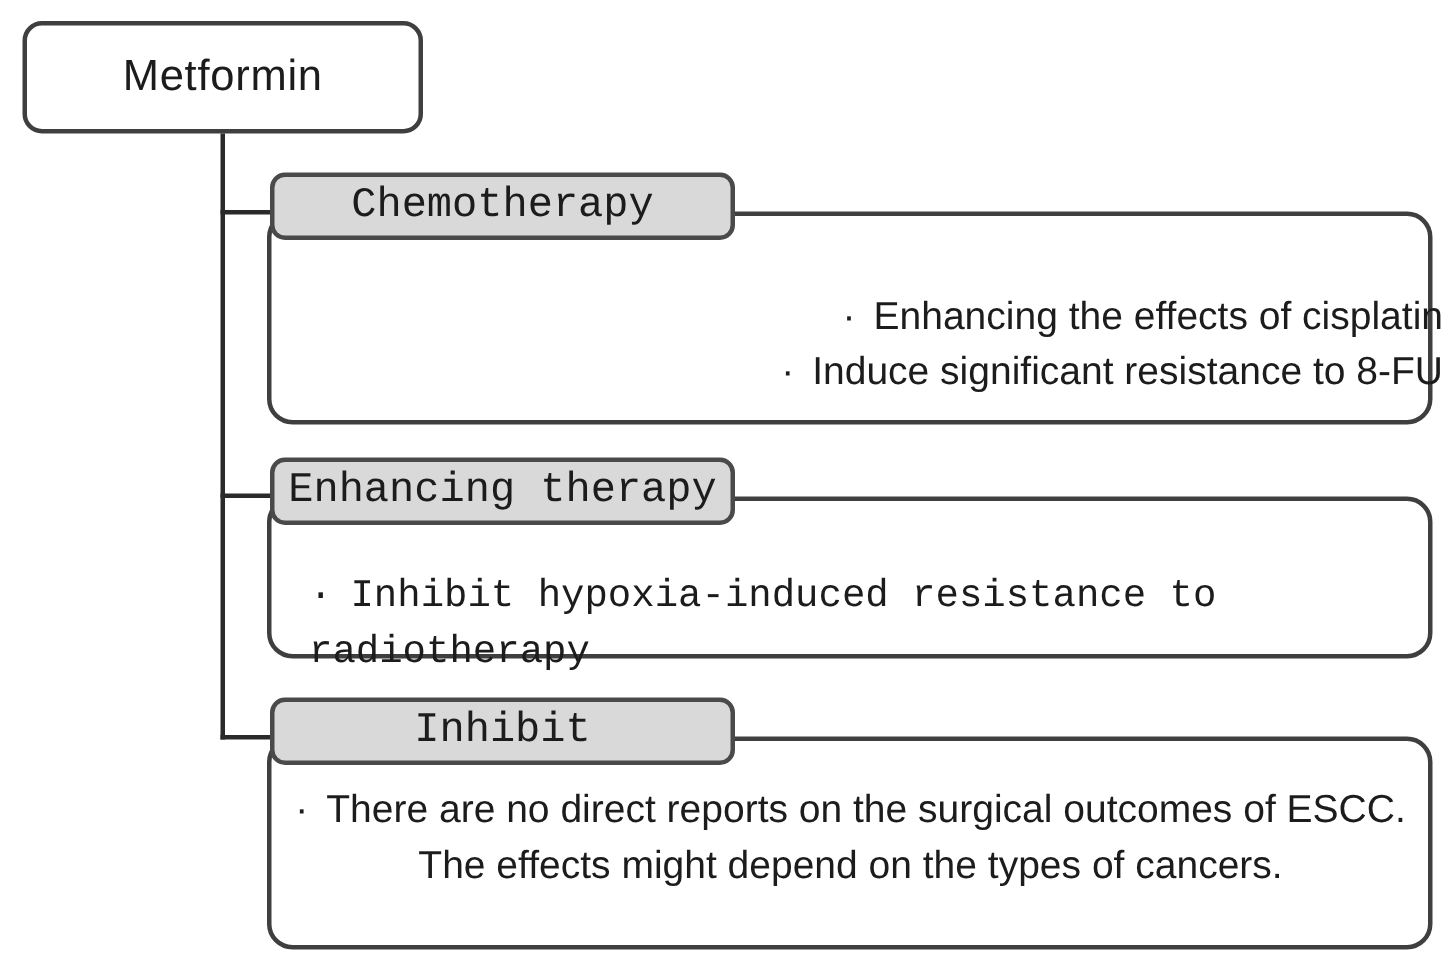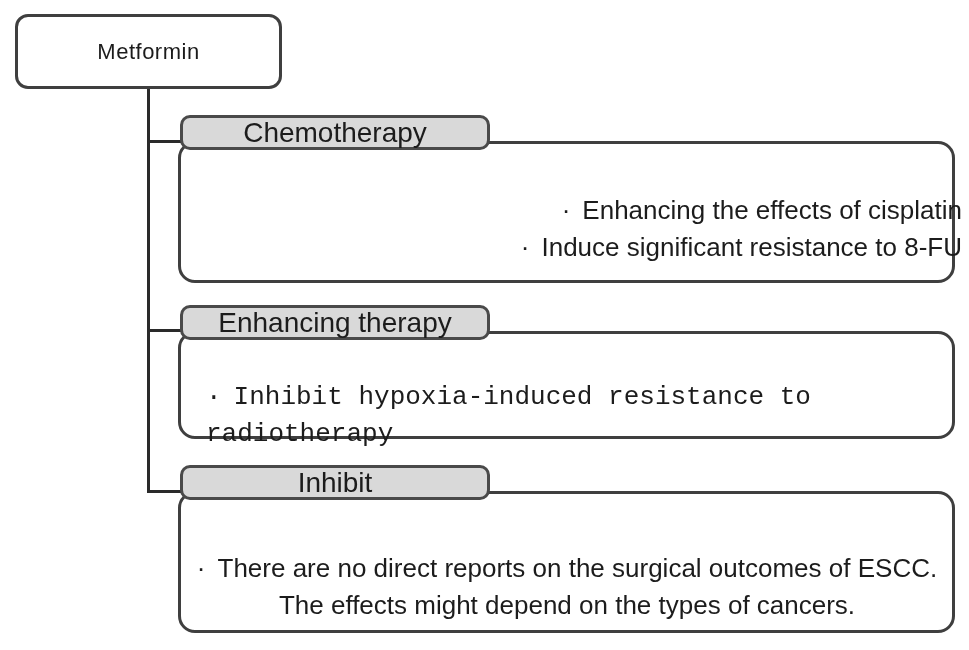--- a/index.html
+++ b/index.html
@@ -24,21 +24,21 @@
 
   
   .root-node {
     position: absolute;
     left: 15px; top: 14px;
     width: 267px; height: 75px;
     background: var(--box-fill);
     border: 3px solid var(--border-color);
     border-radius: 13px;
     display: flex; align-items: center; justify-content: center;
-    font-size: 22px;
+    font-size: 29px;
     letter-spacing: 0.5px;
   }
 
   
   .trunk {
     position: absolute;
     left: 147px; top: 89px;
     width: 3px; height: 404px;
     background: var(--line-color);
   }
@@ -62,43 +62,43 @@
     border-radius: 17px;
   }
   .content-box.chemo    { top: 141px; height: 142px; }
   .content-box.radiation{ top: 331px; height: 108px; }
   .content-box.surgery  { top: 491px; height: 142px; }
 
   
   .header-box {
     position: absolute;
     left: 180px;
-    width: 310px; height: 35px;
+    width: 310px; height: 45px;
     background: var(--header-fill);
     border: 3px solid #4a4a4a;
     border-radius: 10px;
     display: flex; align-items: center; justify-content: center;
-    font-family: Liberation Sans, sans-serif;
+    font-family: Liberation Mono, monospace;
     font-size: 28px;
     z-index: 2;
   }
   .header-box.h1 { top: 115px; }
   .header-box.h2 { top: 305px; }
   .header-box.h3 { top: 465px; }
 
   
   .bullets {
     position: absolute;
     z-index: 1;
     font-size: 26px;
     line-height: 37px;
   }
   .bullets.chemo     { left: 206px; top: 192px; width: 740px; text-align: right; margin-left: 16px; }
   .bullets.radiation { left: 206px; top: 379px; width: 740px; text-align: left; font-family: Liberation Mono, monospace; }
-  .bullets.surgery   { left: 186px; top: 550px; width: 762px; text-align: center; }
+  .bullets.surgery   { left: 186px; top: 521px; width: 762px; text-align: center; }
   .bullet-line { display: block; }
   .bullet-dot { margin-right: 12px; }
 </style>
 </head>
 <body>
 
 <div class="canvas">
 
   <div class="root-node">
     <span>Metformin</span>

